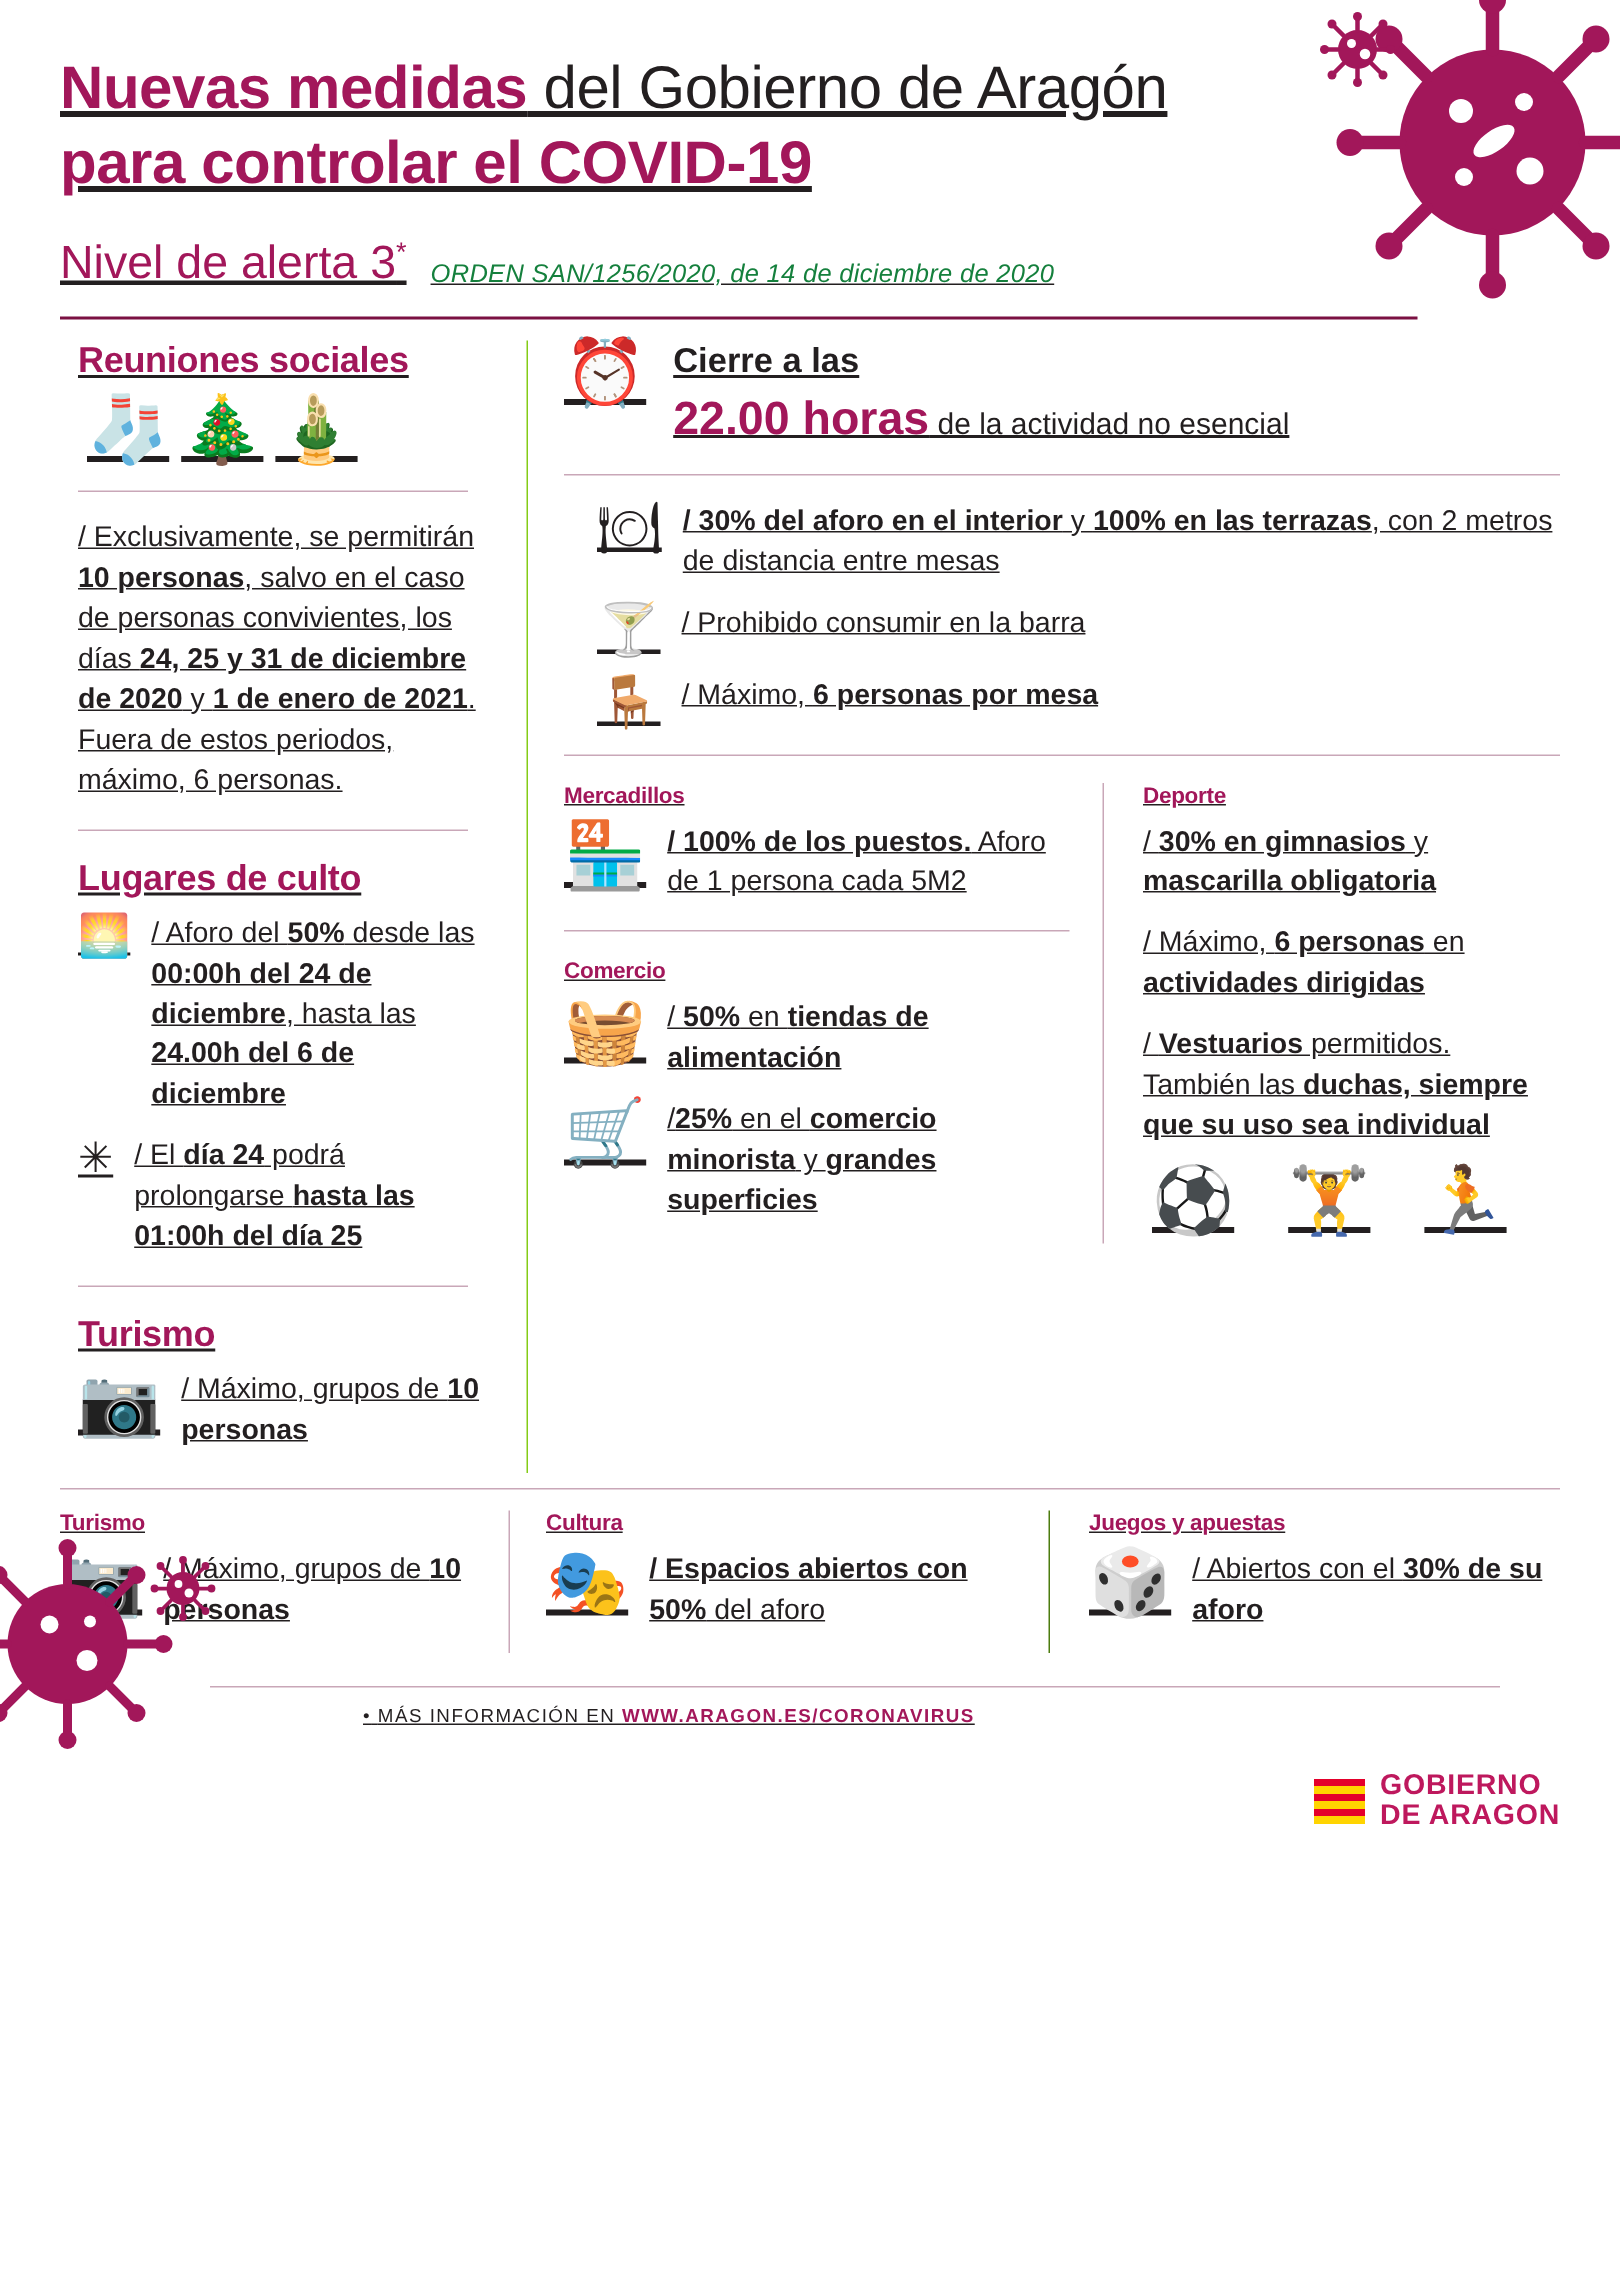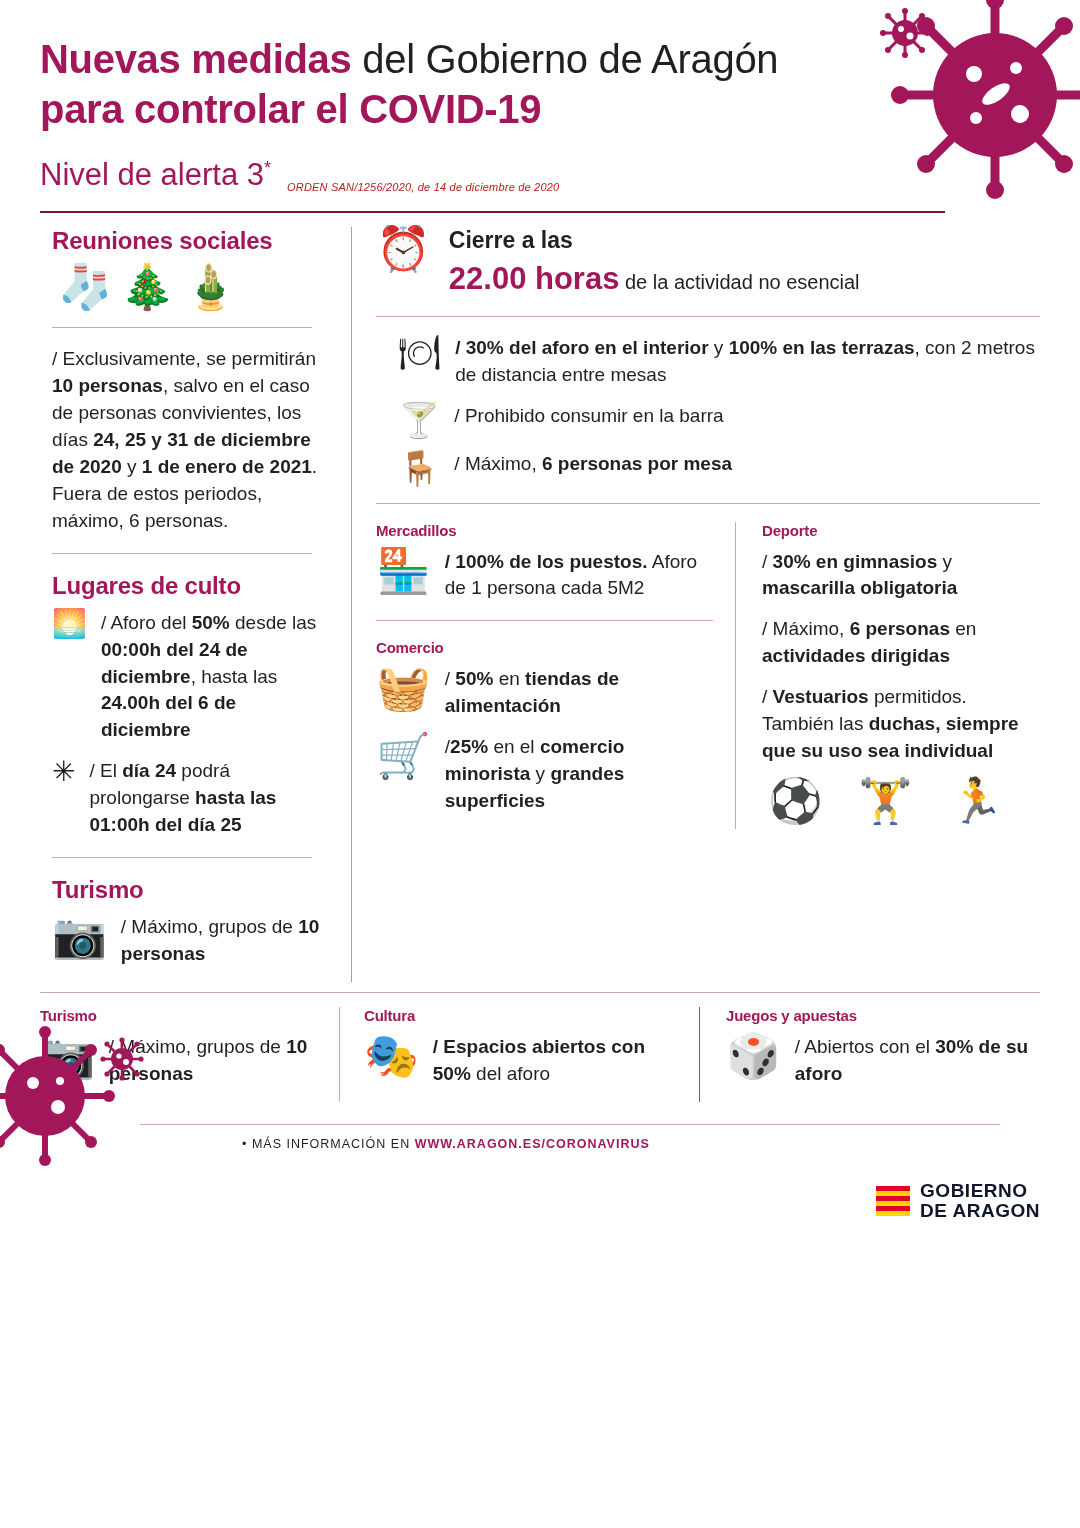--- a/index.html
+++ b/index.html
@@ -14,20 +14,21 @@
     font-family: "Liberation Sans", sans-serif;
     color: #231f20;
     overflow: hidden;
   }
   .page {
     position: relative;
     width: 1080px;
     height: 1132px;
     box-sizing: border-box;
     padding: 0;
+    text-decoration: underline;
   }
 
   
   .header {
     position: relative;
     padding: 34px 40px 0 40px;
   }
   .title {
     font-size: 40px;
     line-height: 1.26;
@@ -45,23 +46,23 @@
     gap: 16px;
     margin-top: 22px;
   }
   .alert-level {
     font-size: 31px;
     color: #a2175a;
     font-weight: 400;
   }
   .alert-level sup { font-size: 18px; }
   .order-ref {
-    font-size: 11px;
+    font-size: 17px;
     font-style: italic;
-    color: #b91c1c;
+    color: #15803d;
     letter-spacing: 0.2px;
   }
   .header-rule {
     margin: 18px 40px 0 40px;
     border-top: 2px solid #7b1142;
     width: 905px;
   }
 
   
   .virus-big {
@@ -211,21 +212,21 @@
   }
   .gob-flag {
     width: 34px; height: 30px;
     background:
       repeating-linear-gradient(to bottom, #e4002b 0 5px, #ffd400 5px 10px);
   }
   .gob-text {
     font-size: 19px;
     font-weight: 700;
     line-height: 1.05;
-    color: #0f172a;
+    color: #be185d;
     letter-spacing: 0.5px;
   }
   .virus-bottom {
     position: absolute;
     left: -30px;
     bottom: -20px;
     width: 150px;
     height: 150px;
   }
   .virus-bottom-small {

